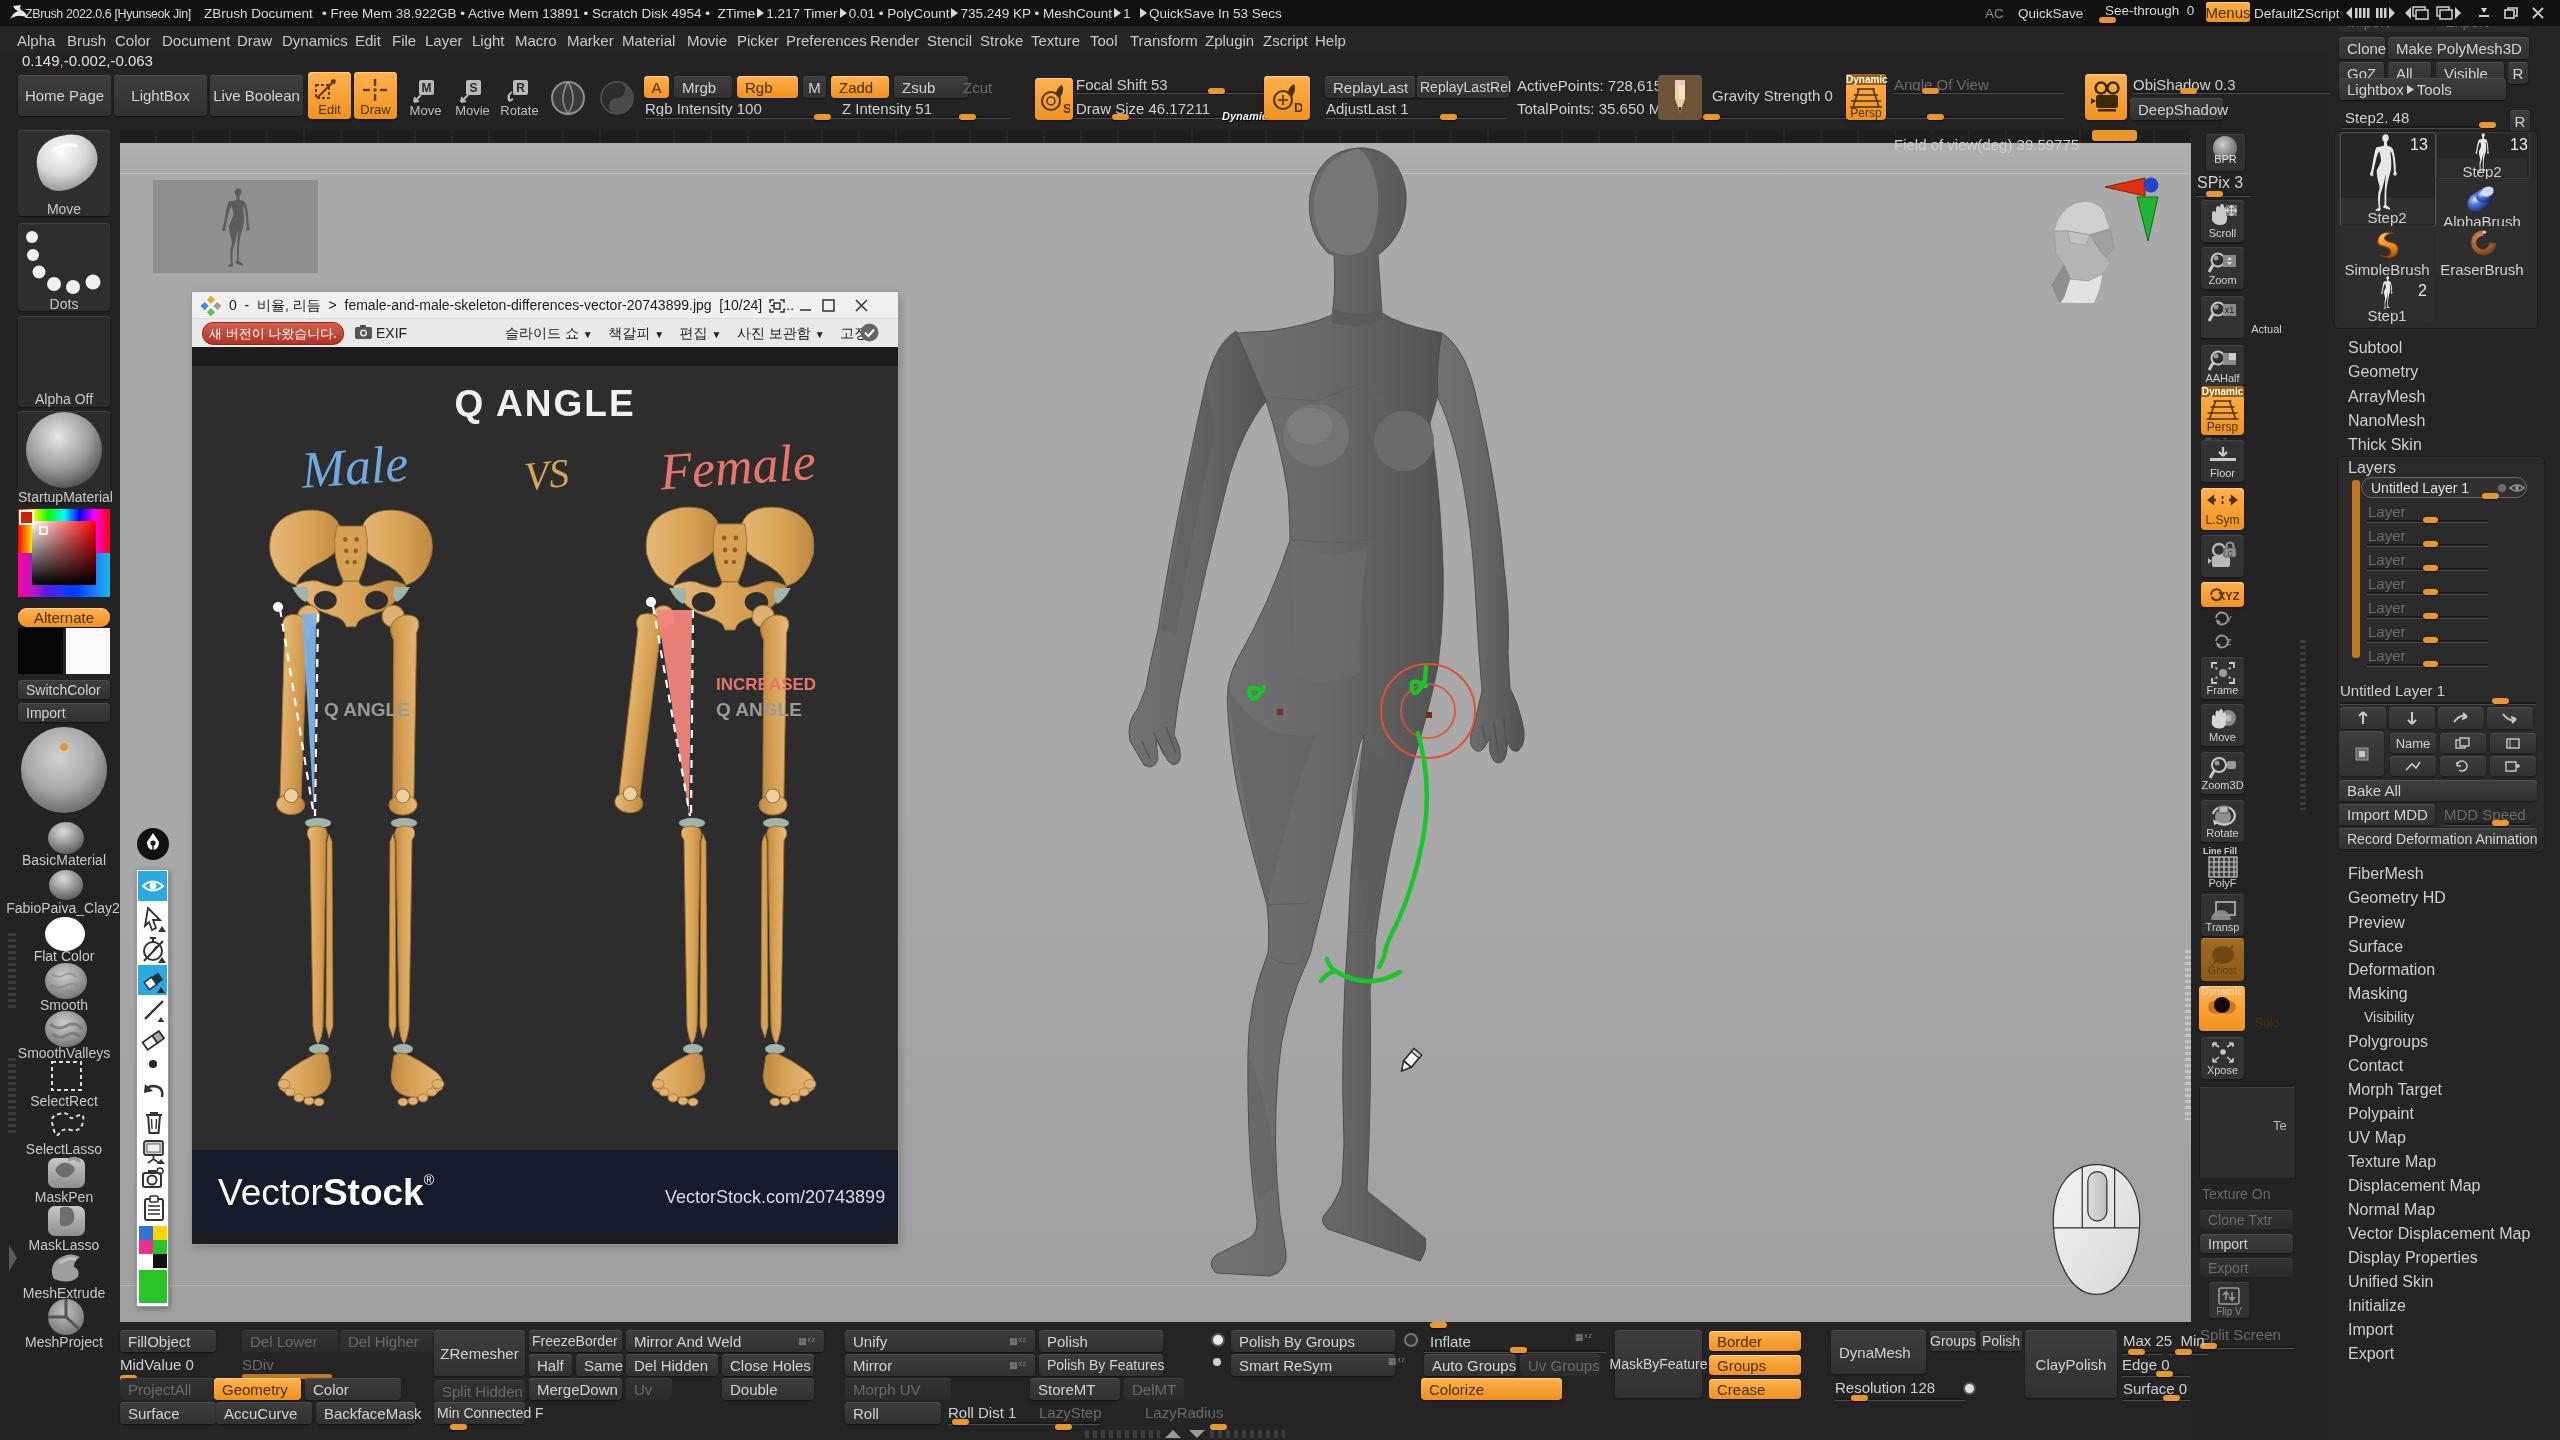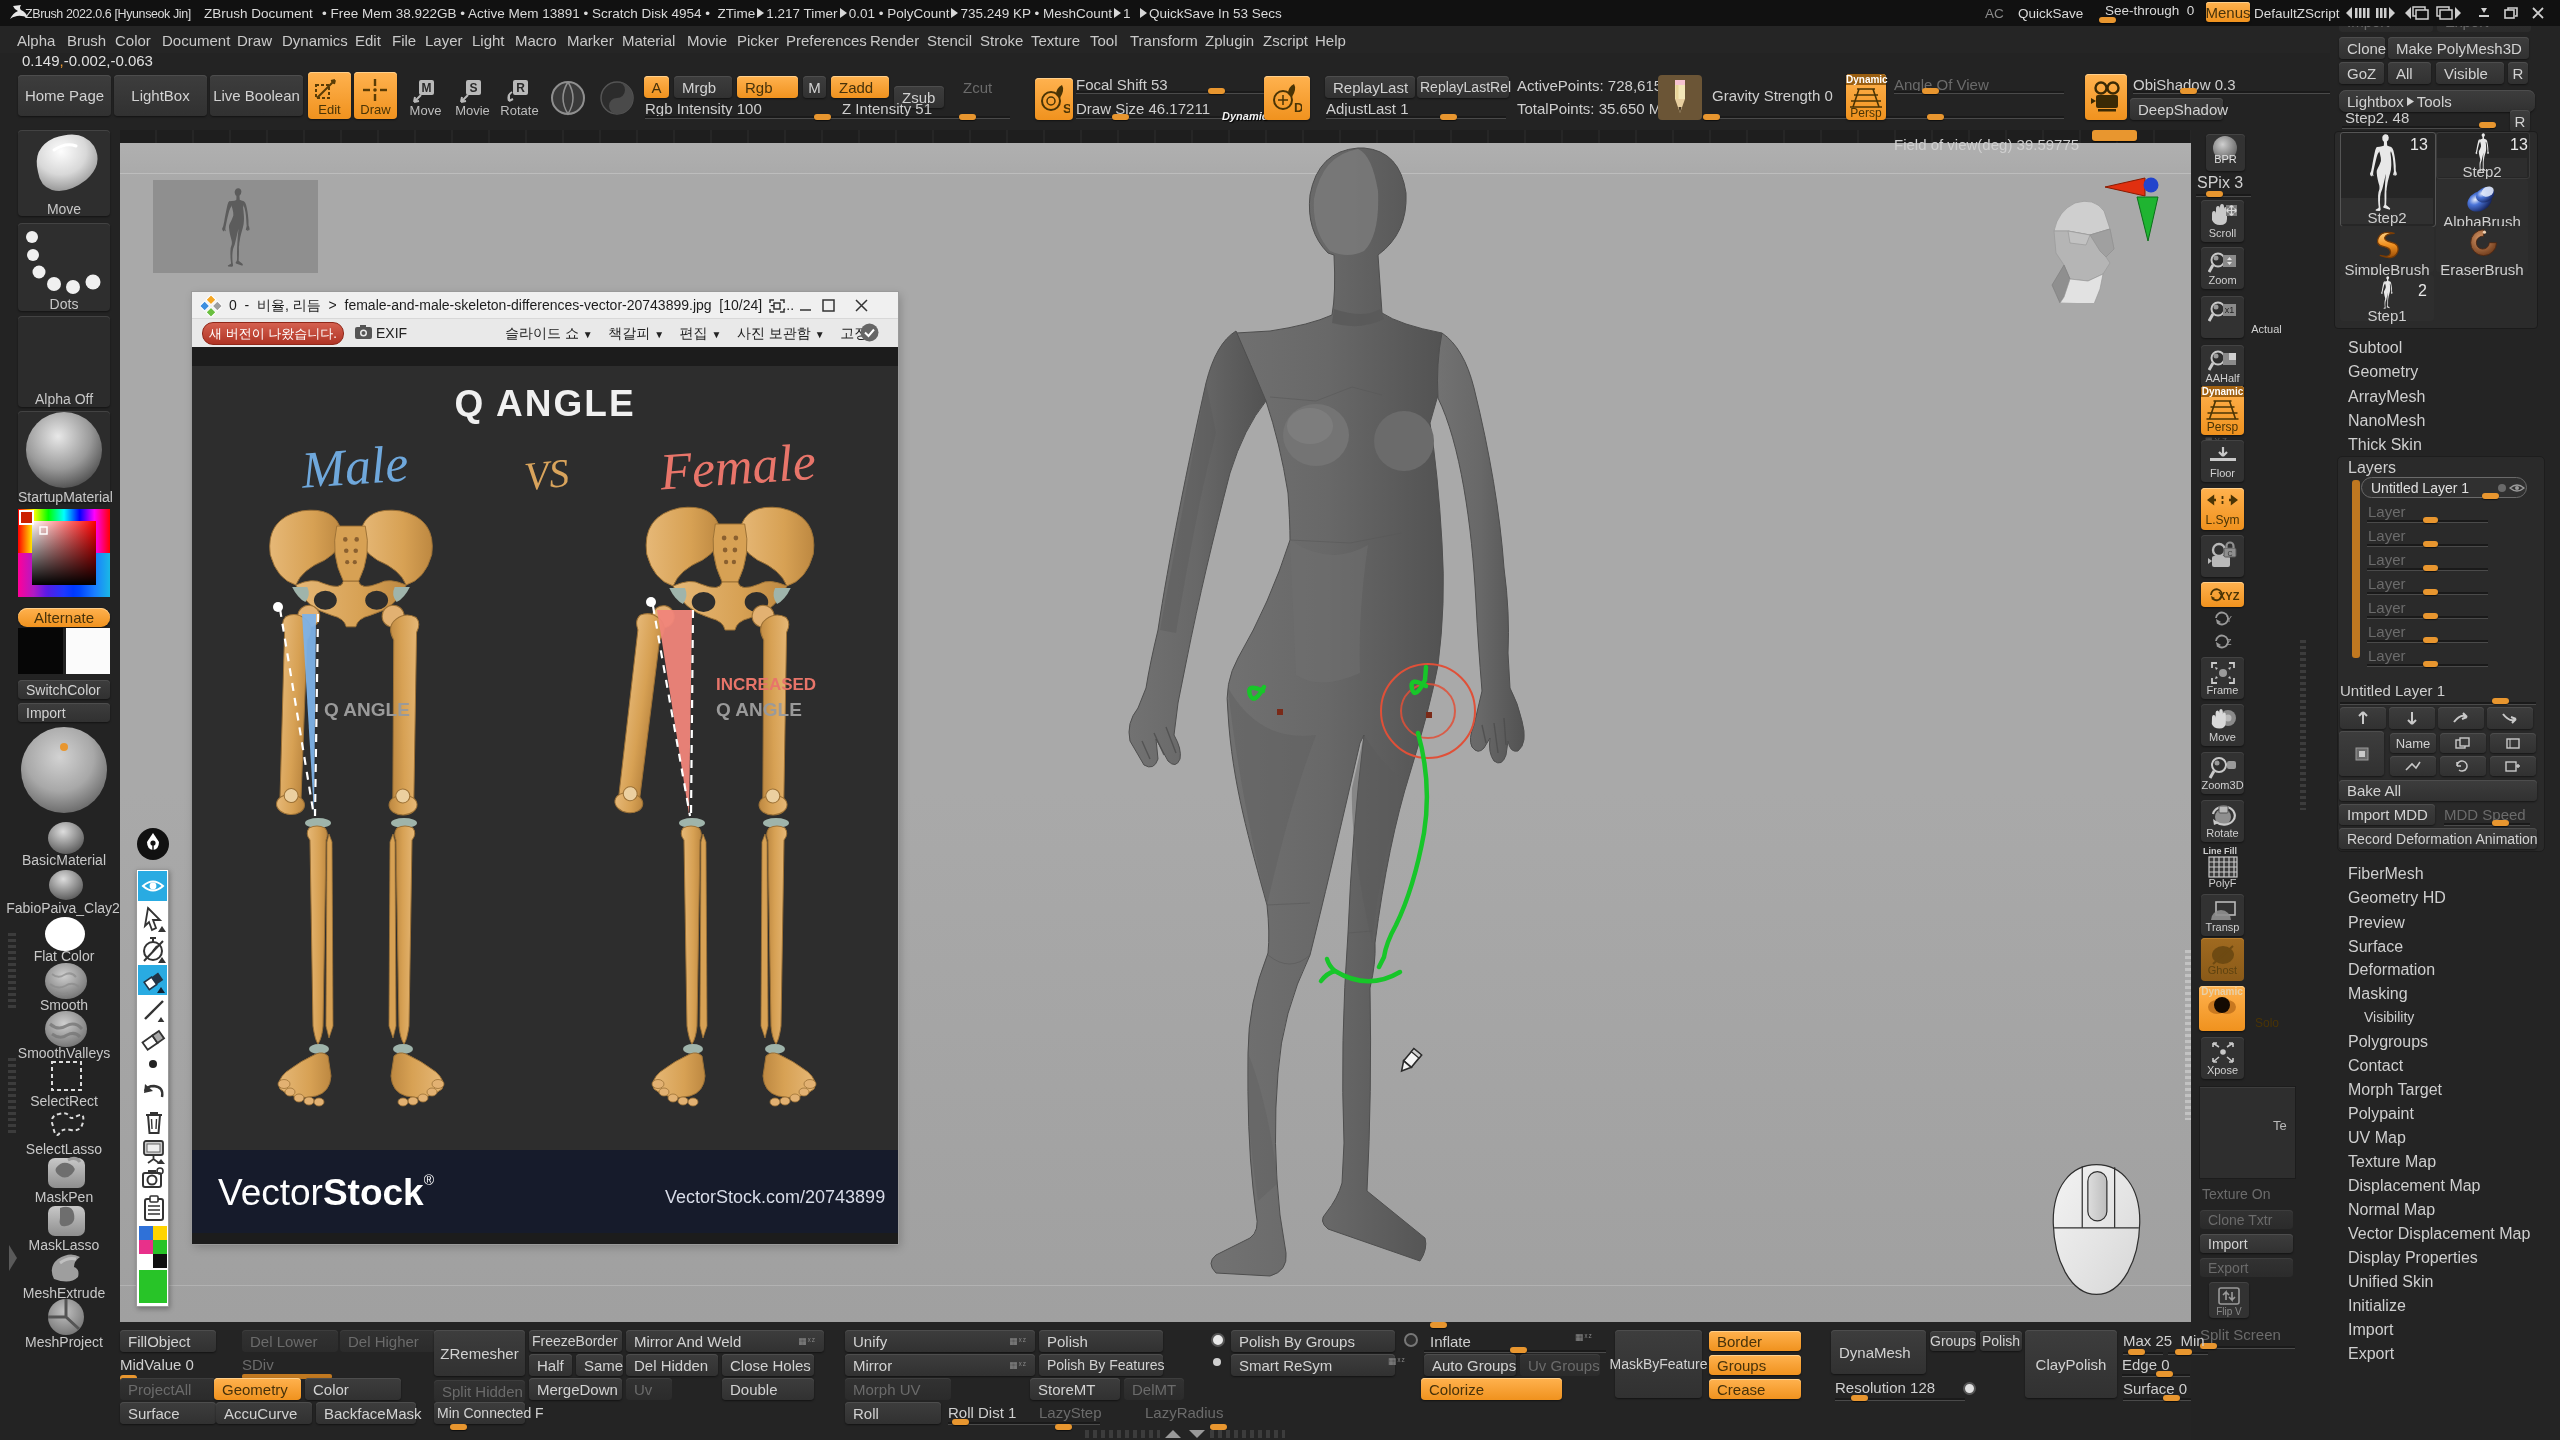--- a/index.html
+++ b/index.html
@@ -138,21 +138,21 @@
   <svg class="abs" style="left:597px;top:8px;" width="40" height="40" viewBox="0 0 40 40">
         <circle cx="20" cy="20" r="16" fill="#2c2c2c" stroke="#555" stroke-width="1.5"></circle>
         <path d="M20 4 A16 16 0 0 1 20 36 A8 8 0 0 1 20 20 A8 8 0 0 0 20 4" fill="#4a4a4a"></path>
       </svg>
 
   <div class="obtn ctr" style="left:644px;top:6px;width:25px;height:22px;">A</div>
   <div class="btn" style="left:674px;top:6px;width:58px;height:22px;">Mrgb</div>
   <div class="obtn" style="left:737px;top:6px;width:61px;height:22px;">Rgb</div>
   <div class="btn ctr" style="left:803px;top:6px;width:23px;height:22px;">M</div>
   <div class="obtn" style="left:831px;top:6px;width:58px;height:22px;">Zadd</div>
-  <div class="btn" style="left:894px;top:6px;width:50px;height:22px;margin-top:10px;">Zsub</div>
+  <div class="btn" style="left:894px;top:6px;width:74px;height:22px;">Zsub</div>
   <span class="lbl dim" style="left:963px;top:9px;">Zcut</span>
   <span class="lbl" style="left:645px;top:30px;">Rgb Intensity 100</span>
   <div class="sline" style="left:645px;top:46px;width:215px;"></div>
   <div class="nub" style="left:814px;top:44px;"></div>
   <span class="lbl" style="left:842px;top:30px;">Z Intensity 51</span>
   <div class="sline" style="left:842px;top:46px;width:168px;"></div>
   <div class="nub" style="left:959px;top:44px;"></div>
 
   <div class="obtn" style="left:1035px;top:8px;width:38px;height:42px;"></div>
   <svg class="abs" style="left:1038px;top:12px;" width="32" height="34" viewBox="0 0 32 34">
@@ -851,21 +851,21 @@
 
 <div class="abs" id="rpanel" style="left:2330px;top:26px;width:230px;height:1414px;background:#242424;overflow:hidden;">
   <div class="btn dim" style="left:9px;top:-16px;width:94px;height:22px;">Import</div>
   <div class="btn dim" style="left:107px;top:-16px;width:94px;height:22px;">Export</div>
   <div class="btn" style="left:9px;top:11px;width:46px;height:22px;">Clone</div>
   <div class="btn" style="left:58px;top:11px;width:141px;height:22px;">Make PolyMesh3D</div>
   <div class="btn" style="left:9px;top:36px;width:45px;height:22px;">GoZ</div>
   <div class="btn" style="left:58px;top:36px;width:43px;height:22px;">All</div>
   <div class="btn" style="left:106px;top:36px;width:68px;height:22px;">Visible</div>
   <div class="btn ctr" style="left:178px;top:36px;width:20px;height:22px;">R</div>
-  <div class="btn" style="left:9px;top:64px;width:196px;height:22px;border-radius:7px;">Lightbox<svg width="11" height="11" viewBox="0 0 11 11" style="margin:0 1px;">
+  <div class="btn" style="left:9px;top:52px;width:167px;height:22px;">Lightbox<svg width="11" height="11" viewBox="0 0 11 11" style="margin:0 1px;">
           <path d="M2 1 L9 5.5 L2 10 Z" fill="#d2d2d2"></path>
         </svg>Tools</div>
   <span class="lbl" style="left:15px;top:83px;">Step2. 48</span>
   <div class="sline" style="left:12px;top:100px;width:148px;"></div>
   <div class="nub" style="left:149px;top:96px;"></div>
   <div class="btn ctr" style="left:180px;top:84px;width:20px;height:22px;">R</div>
   
   <div class="abs" style="left:4px;top:105px;width:202px;height:196px;background:#2b2b2b;border:1px solid #1b1b1b;border-radius:4px;"></div>
   <div class="abs" style="left:10px;top:106px;width:94px;height:93px;background:#262626;border:1px solid #555;border-radius:3px;"></div>
   <div class="abs" style="left:11px;top:172px;width:92px;height:26px;background:#303030;"></div>

